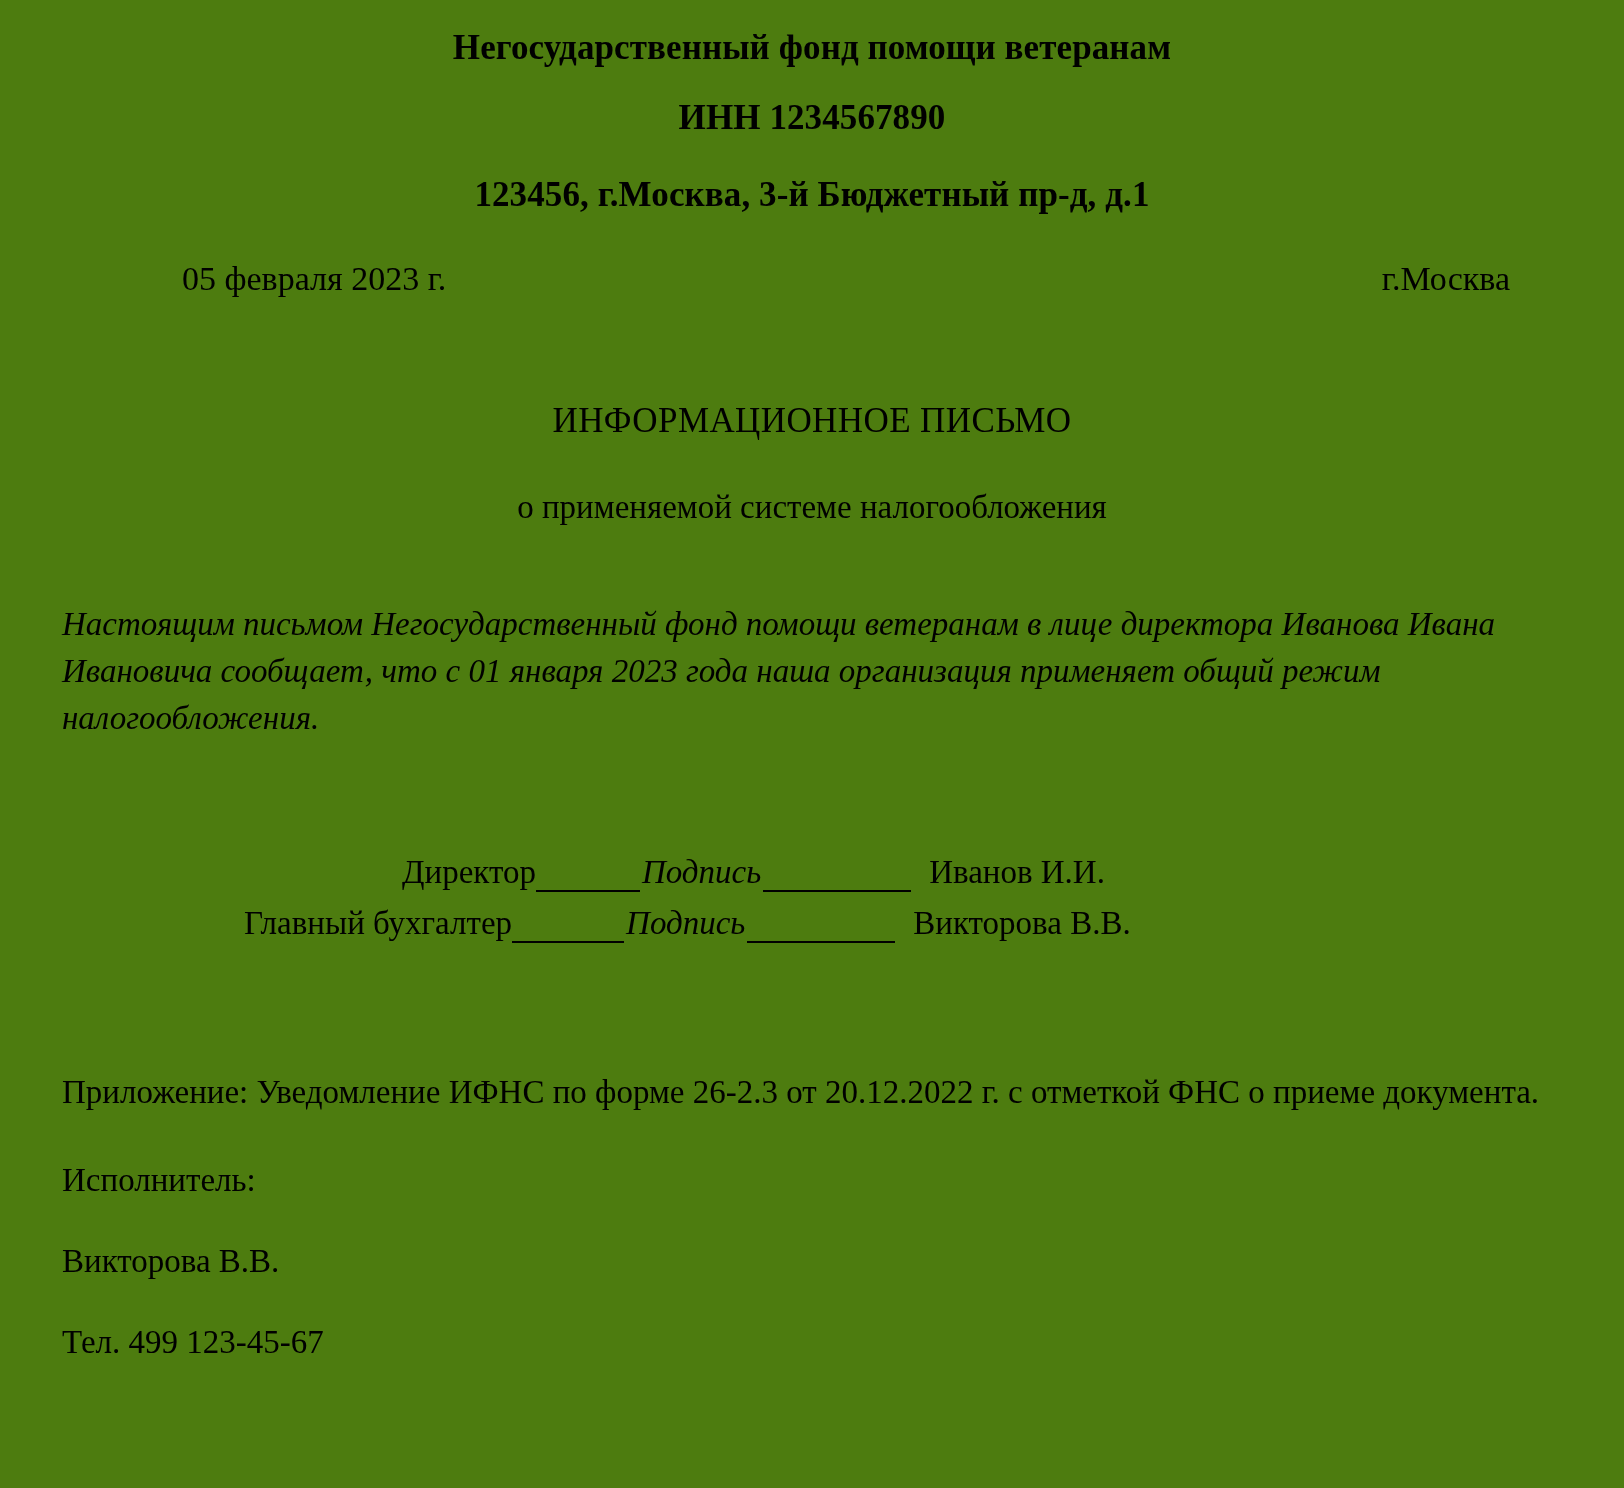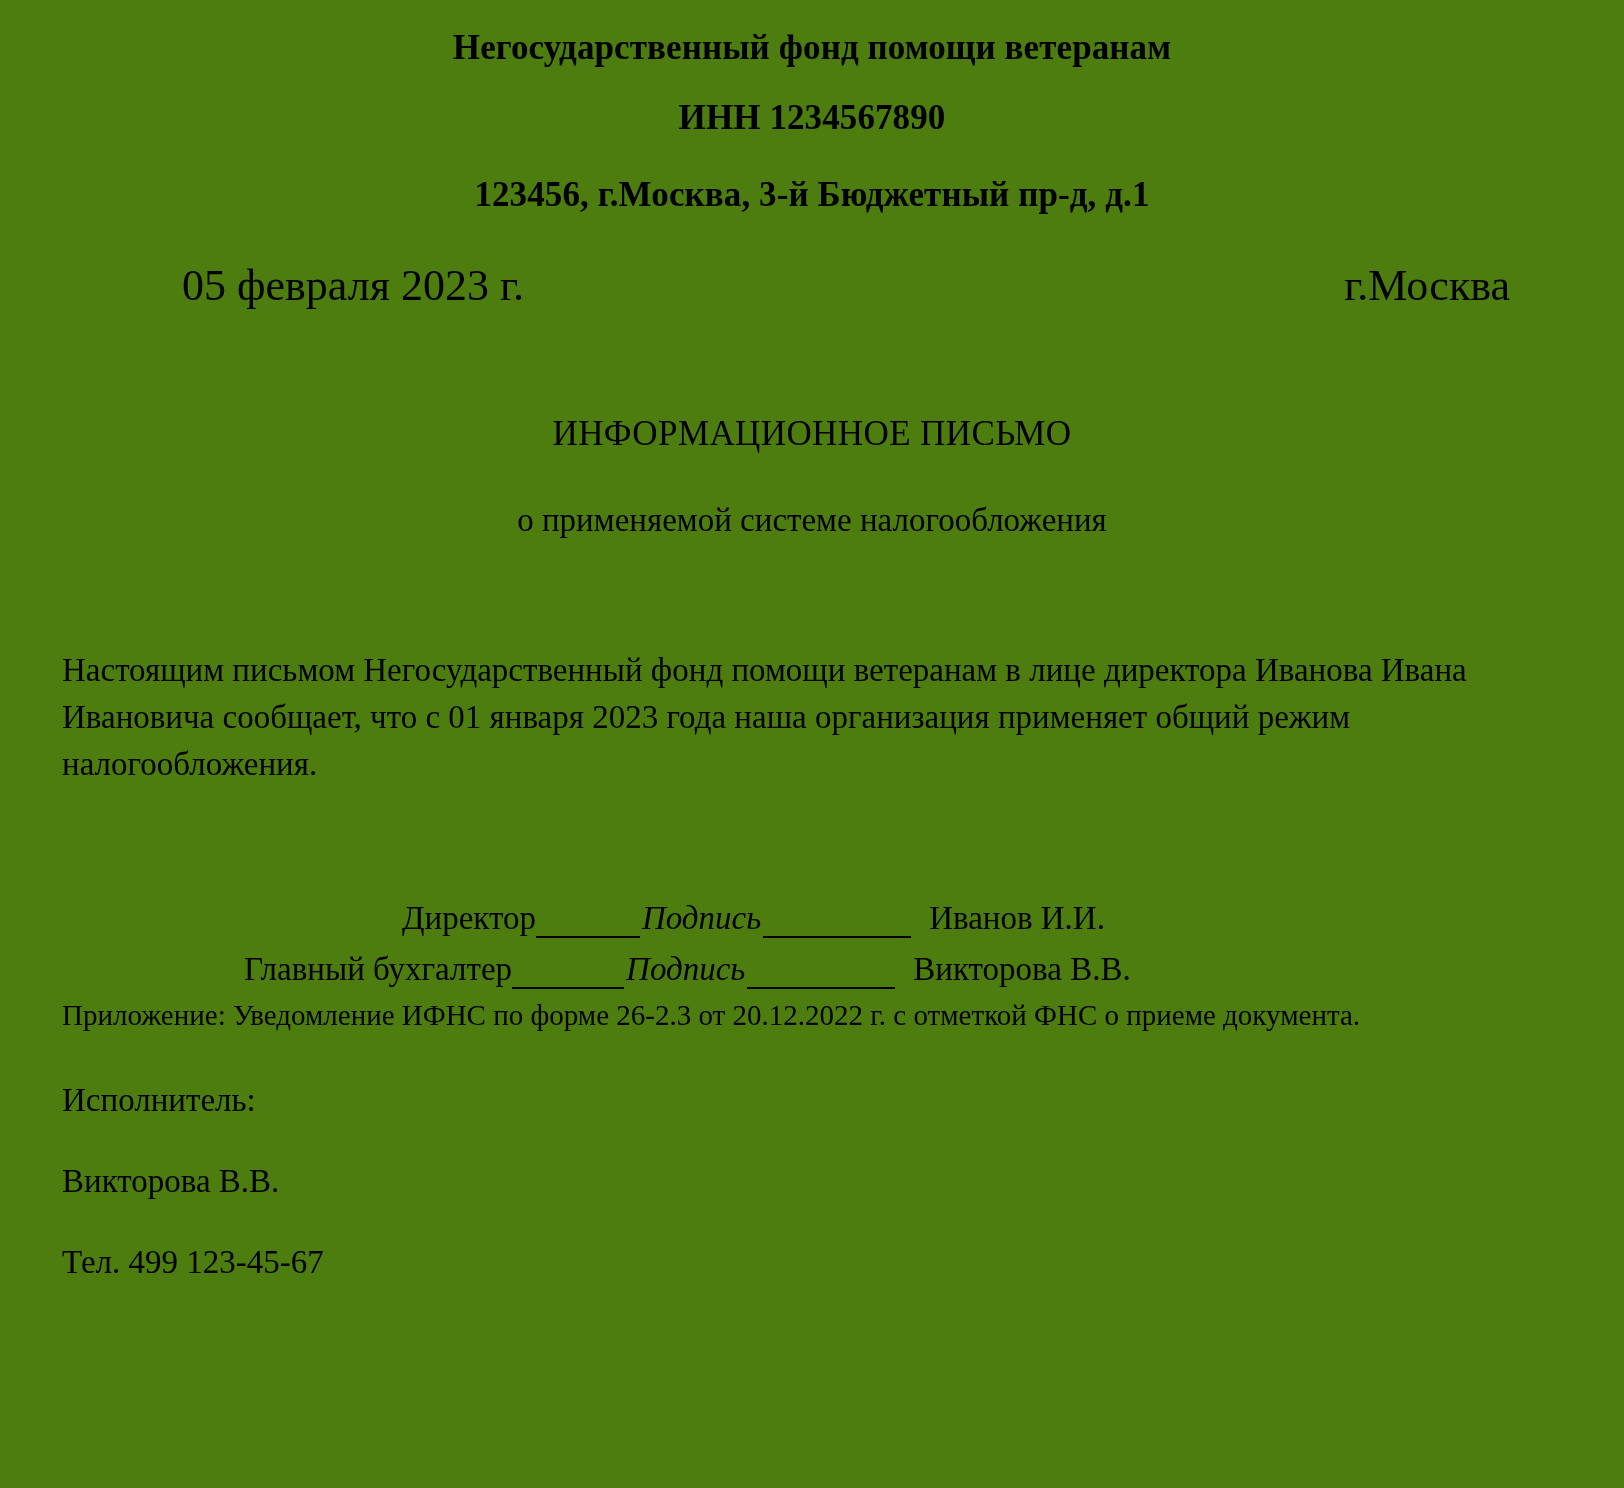--- a/index.html
+++ b/index.html
@@ -37,21 +37,21 @@
   }
   .lh-org { padding-top: 30px !important; }
   .lh-inn { padding-top: 35px !important; }
   .lh-addr { padding-top: 42px !important; }
 
   
   .date-row {
     display: flex;
     justify-content: space-between;
     align-items: baseline;
-    font-size: 44px;
+    font-size: 34px;
     margin-top: 48px;
     padding: 0 52px 0 120px;
   }
 
   
   .doc-title {
     text-align: center;
     font-size: 35px;
     margin-top: 103px;
     letter-spacing: 0.4px;
@@ -59,22 +59,23 @@
   .doc-subtitle {
     text-align: center;
     font-size: 33px;
     margin-top: 48px;
   }
 
   
   .body-text {
     font-size: 33px;
     line-height: 1.42;
-    margin-top: 108px;
+    margin-top: 75px;
     text-align: left;
+    font-style: italic;
   }
 
   
   .sign-block {
     margin-top: 105px;
     font-size: 33px;
   }
   .sign-row {
     display: flex;
     align-items: baseline;
@@ -98,22 +99,23 @@
   .rule-a2 { width: 112px; }
   .rule-b2 { width: 148px; }
   .sign-word {
     font-style: italic;
     padding: 0 2px;
   }
   .sign-name { padding-left: 18px; }
 
   
   .attach {
-    font-size: 29px;
+    font-size: 33px;
     line-height: 1.42;
+    margin-top: 120px;
   }
   .exec-block {
     font-size: 33px;
     line-height: 1.0;
   }
   .exec-line { margin-top: 48px; }
 </style>
 </head>
 <body>
 

